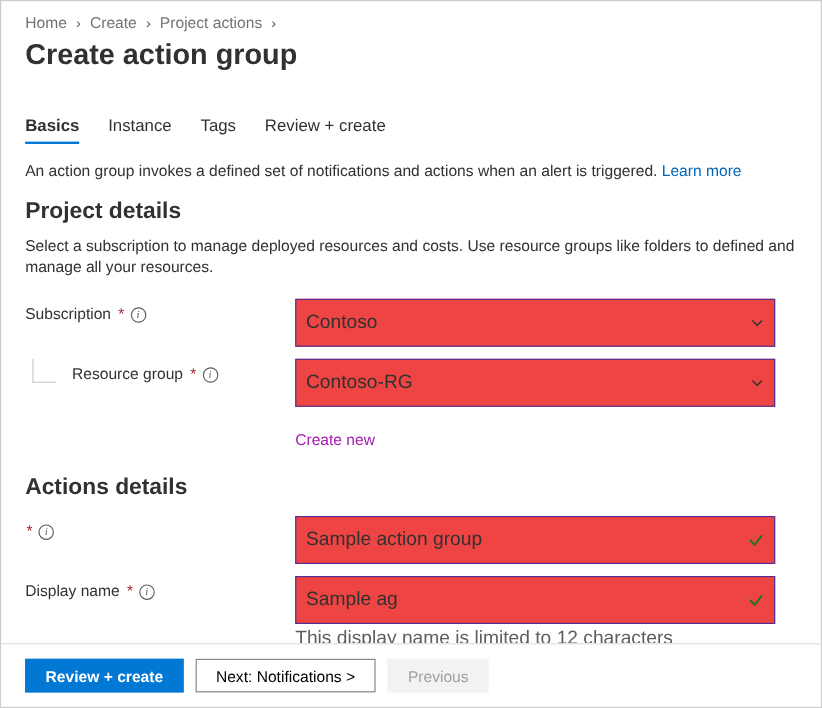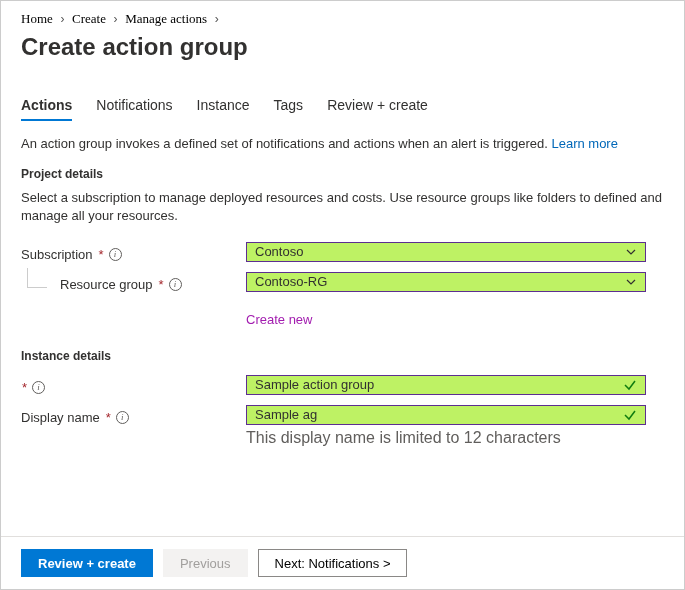--- a/index.html
+++ b/index.html
@@ -16,24 +16,23 @@
     overflow: hidden;
   }
   .page {
     padding: 10px 20px 0 20px;
   }
   .breadcrumb {
     font-size: 13px;
     margin-bottom: 6px;
   }
   .breadcrumb a {
-    color: #000000;
+    color: #737373;
     text-decoration: none;
     cursor: pointer;
-    font-family: Liberation Serif, serif;
   }
   .breadcrumb .sep {
     color: #555;
     margin: 0 4px;
     font-size: 12px;
   }
   h1.title {
     font-size: 24px;
     font-weight: 600;
     margin: 2px 0 30px 0;
@@ -60,40 +59,40 @@
     color: #323130;
     line-height: 1.4;
     margin-bottom: 14px;
   }
   .desc a {
     color: #0067B8;
     text-decoration: none;
     cursor: pointer;
   }
   h3.section {
-    font-size: 12px;
+    font-size: 19px;
     font-weight: 600;
     margin: 14px 0 8px 0;
   }
   .section-desc {
     font-size: 13px;
     color: #323130;
     line-height: 1.4;
     margin-bottom: 16px;
   }
   .form-row {
     display: flex;
     align-items: flex-start;
     margin-bottom: 10px;
   }
   .label-col {
     width: 225px;
     padding-top: 5px;
     display: flex;
-    align-items: center;
+    align-items: flex-end;
     gap: 5px;
     font-size: 13px;
   }
   .label-col .req { color: #A4262C; margin-left: 1px; }
   .info-icon {
     display: inline-flex;
     width: 13px;
     height: 13px;
     border: 1px solid #605e5c;
     border-radius: 50%;
@@ -105,27 +104,27 @@
     cursor: default;
     font-family: Georgia, serif;
   }
   .input-col {
     flex: 1;
     max-width: 400px;
   }
   .select-box, .text-box {
     position: relative;
     width: 100%;
-    height: 20px;
+    height: 40px;
     border: 1px solid #5C2E91;
-    background: #bef264;
+    background: #ef4444;
     display: flex;
     align-items: center;
     padding: 0 8px;
-    font-size: 13px;
+    font-size: 16px;
     cursor: pointer;
   }
   .text-box {
     cursor: text;
   }
   .select-box .chev {
     position: absolute;
     right: 8px;
     top: 50%;
     transform: translateY(-50%);
@@ -197,29 +196,28 @@
 </head>
 <body>
 
 <div class="page">
 
   <div class="breadcrumb">
     <a>Home</a>
     <span class="sep">›</span>
     <a>Create</a>
     <span class="sep">›</span>
-    <a>Manage actions</a>
+    <a>Project actions</a>
     <span class="sep">›</span>
   </div>
 
   <h1 class="title">Create action group</h1>
 
   <div class="tabs">
-    <div class="tab active">Actions</div>
-    <div class="tab">Notifications</div>
+    <div class="tab active">Basics</div>
     <div class="tab">Instance</div>
     <div class="tab">Tags</div>
     <div class="tab">Review + create</div>
   </div>
 
   <div class="desc">
     <span>An action group invokes a defined set of notifications and actions when an alert is triggered.</span>
     <a>Learn more</a>
   </div>
 
@@ -253,21 +251,21 @@
       <div class="select-box">
         <span>Contoso-RG</span>
         <svg class="chev" width="12" height="12" viewBox="0 0 12 12">
             <path d="M2 4 L6 8 L10 4" stroke="#323130" stroke-width="1.2" fill="none"></path>
           </svg>
       </div>
       <a class="link">Create new</a>
     </div>
   </div>
 
-  <h3 class="section" style="margin-top:22px">Instance details</h3>
+  <h3 class="section" style="margin-top:22px">Actions details</h3>
 
   <div class="form-row" style="margin-top:12px">
     <div class="label-col">
       <span class="req">*</span>
       <span class="info-icon">i</span>
     </div>
     <div class="input-col">
       <div class="text-box">
         <span>Sample action group</span>
         <svg class="check" width="14" height="14" viewBox="0 0 14 14">
@@ -291,15 +289,15 @@
           </svg>
       </div>
       <div class="hint">This display name is limited to 12 characters</div>
     </div>
   </div>
 
 </div>
 
 <div class="footer">
   <button class="btn primary">Review + create</button>
+  <button class="btn">Next: Notifications &gt;</button>
   <button class="btn disabled">Previous</button>
-  <button class="btn">Next: Notifications &gt;</button>
 </div>
 
 </body></html>

